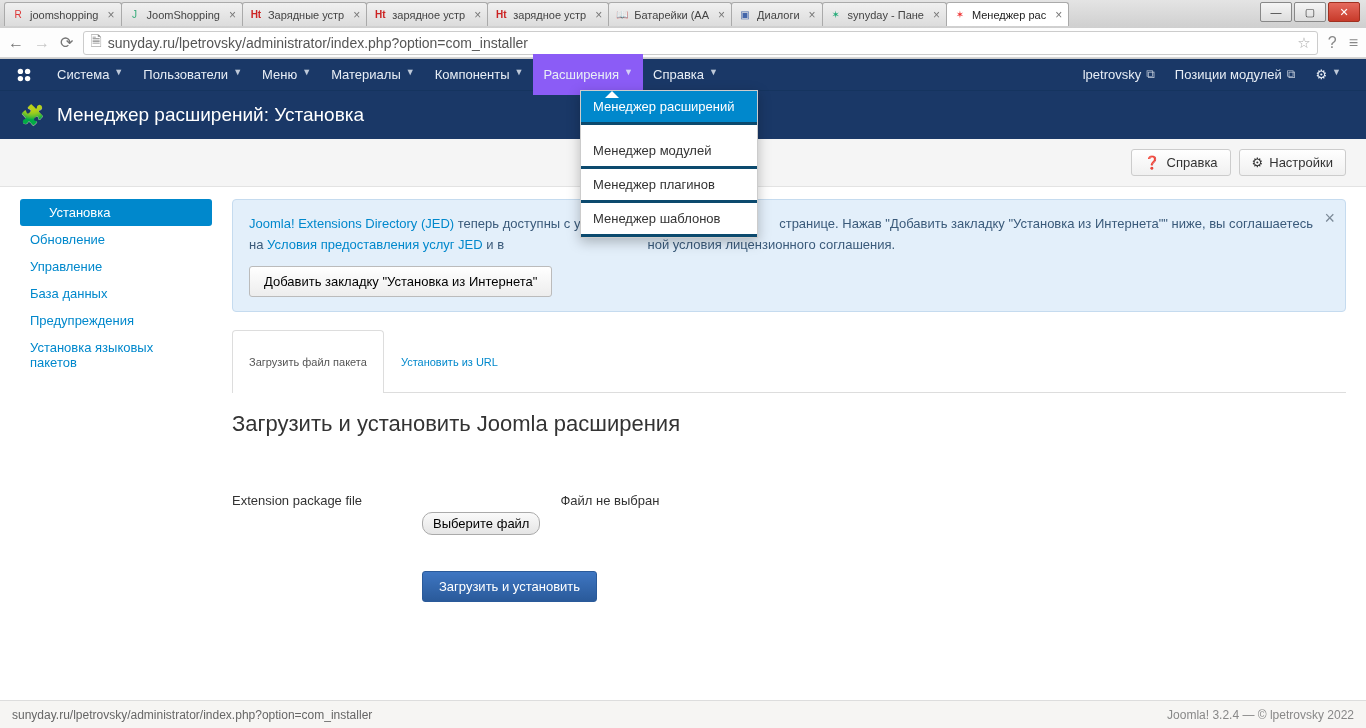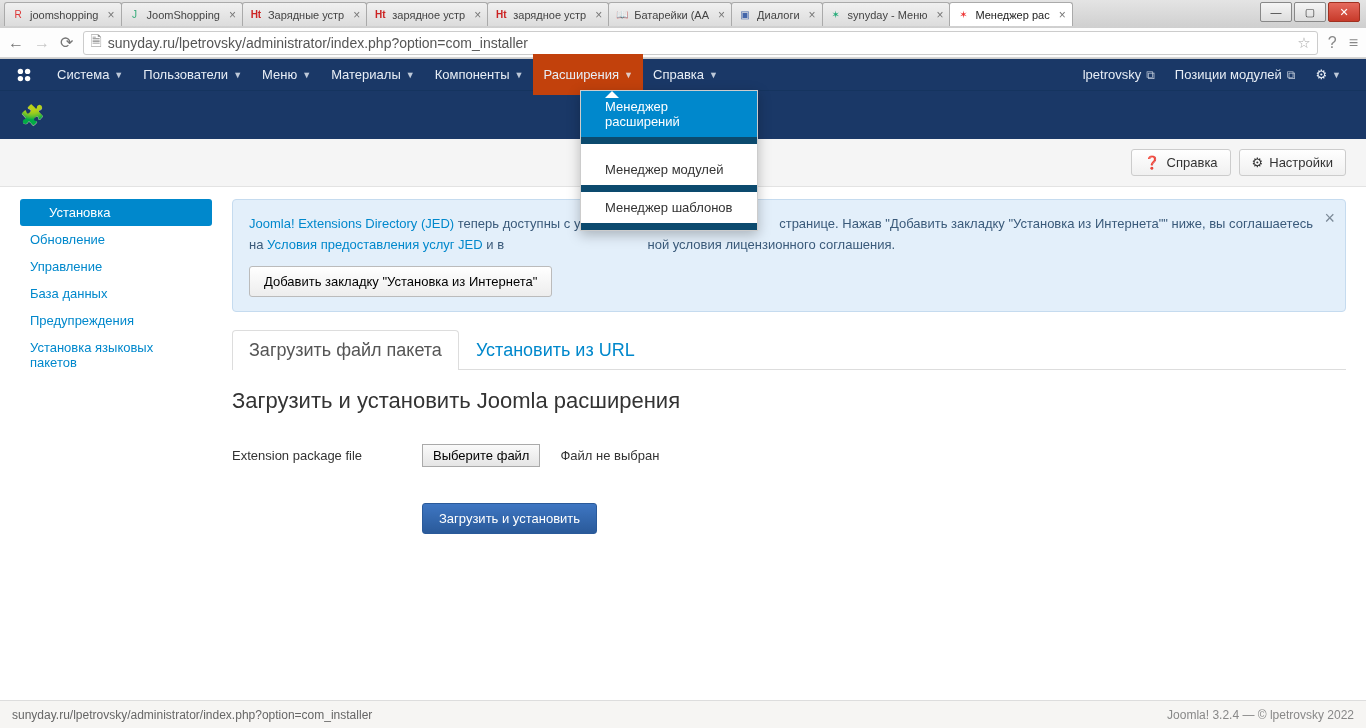--- a/index.html
+++ b/index.html
@@ -21,30 +21,30 @@
 .nav-icons span { cursor:pointer; }
 .url-box { flex:1; display:flex; align-items:center; border:1px solid #ccc; border-radius:3px; padding:2px 6px; background:#fff; height:24px; font-size:14px; color:#555;}
 .url-box .doc { color:#888; margin-right:6px;}
 .url-box .star { margin-left:auto; color:#aaa; font-size:15px;}
 .right-icons { display:flex; gap:12px; color:#888; font-size:16px; align-items:center;}
 
 
 .j-menubar { background:#1a3867; color:#fff; height:32px; display:flex; align-items:center; padding:0 15px; font-size:13px; border-bottom:1px solid #15345f;}
 .j-menubar .jicon { width:18px; height:18px; display:inline-block; margin-right:14px;}
 .j-menubar .jicon svg { width:18px; height:18px;}
-.mitem { padding:13px 10px; cursor:pointer; color:#e8eef6; display:flex; align-items:center; gap:5px; position:relative;}
-.mitem.active { background:#c2410c; }
+.mitem { padding:13px 10px; cursor:pointer; color:#e8eef6; display:flex; align-items:flex-start; gap:5px; position:relative;}
+.mitem.active { background:#8b5cf6; }
 .caret { font-size:9px; opacity:.8;}
 .j-menubar .spacer { flex:1; }
 .mitem .ext { font-size:12px; opacity:.8;}
 
 
 .dropdown { position:absolute; top:90px; left:580px; width:178px; background:#fff; border:1px solid #ccc; box-shadow:0 4px 12px rgba(0,0,0,.25); z-index:100;}
 .dropdown::before { content:""; position:absolute; top:-7px; left:24px; border:7px solid transparent; border-bottom-color:#fff;}
-.dropdown .dd-item { padding:8px 24px; font-size:13px; color:#333; cursor:pointer; border-bottom:7px solid #0c4a6e;}
+.dropdown .dd-item { padding:8px 12px; font-size:13px; color:#333; cursor:pointer; border-bottom:3px solid #0c4a6e;}
 .dropdown .dd-item.active { background:#0088cc; color:#fff;}
 .dropdown .dd-sep { height:10px; }
 
 
 .j-header { background:#1a3867; color:#fff; height:48px; display:flex; align-items:center; padding:0 20px; font-size:19px; gap:12px;}
 .j-header .puzzle { font-size:20px;}
 
 
 .toolbar-row { background:#f5f5f5; border-bottom:1px solid #e3e3e3; height:48px; display:flex; align-items:center; justify-content:flex-end; padding:0 20px; gap:8px;}
 .btn { display:inline-flex; align-items:center; gap:6px; padding:5px 12px; border:1px solid #ccc; border-radius:3px; background:linear-gradient(#fff,#f0f0f0); font-size:13px; color:#333; cursor:pointer;}
@@ -57,28 +57,28 @@
 .side-list li.active { background:#0088cc; color:#fff;padding-left:29px;}
 
 .content { flex:1; }
 .alert-box { background:#e3effa; border:1px solid #c5dbef; border-radius:4px; padding:14px 16px; position:relative; margin-bottom:18px;}
 .alert-box .close-alert { position:absolute; right:10px; top:8px; color:#7c8a98; font-size:18px; cursor:pointer;}
 .alert-box a { color:#0088cc; text-decoration:none;margin-top:20px;}
 .alert-box p { line-height:1.6; color:#3a5a7a; font-size:13px;}
 .btn-light { display:inline-block; margin-top:10px; padding:7px 14px; border:1px solid #bbb; border-radius:3px; background:linear-gradient(#fff,#ededed); font-size:13px; cursor:pointer;}
 
 .tabs { display:flex; border-bottom:1px solid #ddd; margin-bottom:18px;}
-.tabs .t { padding:9px 16px; font-size:18px; color:#0088cc; cursor:pointer; border:1px solid transparent; border-bottom:none; border-radius:4px 4px 0 0; margin-bottom:-1px;}
+.tabs .t { padding:25px 16px; font-size:11px; color:#0088cc; cursor:pointer; border:1px solid transparent; border-bottom:none; border-radius:4px 4px 0 0; margin-bottom:-1px;}
 .tabs .t.active { color:#555; background:#fff; border-color:#ddd; }
 
 h2.page-h { font-size:22px; font-weight:normal; color:#333; margin:14px 0 30px;}
 
 .form-row { display:flex; align-items:center; gap:20px; margin-bottom:36px;}
 .form-row label { width:170px; font-size:13px; color:#333;}
-.file-btn { padding:3px 10px; border:1px solid #aaa; background:linear-gradient(#fafafa,#e5e5e5); font-size:13px; border-radius:0; cursor:pointer;}
+.file-btn { padding:3px 10px; border:1px solid #aaa; background:linear-gradient(#fafafa,#e5e5e5); font-size:13px; border-radius:10px; cursor:pointer;margin-top:45px;}
 .file-status { font-size:13px; color:#333;}
 
 .btn-primary { display:inline-block; padding:7px 16px; border:1px solid #2a5a9a; border-radius:3px; background:linear-gradient(#3e76c2,#2a5a9a); color:#fff; font-size:13px; cursor:pointer; margin-left:190px;}
 
 
 .footer-bar { position:absolute; bottom:0; left:0; right:0; height:28px; background:#f6f5f3; border-top:1px solid #ddd; display:flex; align-items:center; padding:0 12px; font-size:12px; color:#666;}
 .footer-bar .right { margin-left:auto; color:#888;}
 </style>
 </head>
 <body>
@@ -115,21 +115,21 @@
         <span>Батарейки (АА</span>
         <span class="x">×</span>
       </div>
     <div class="tab">
         <span class="fav" style="color:#46a">▣</span>
         <span>Диалоги</span>
         <span class="x">×</span>
       </div>
     <div class="tab">
         <span class="fav" style="color:#2a7">✶</span>
-        <span>synyday - Меню</span>
+        <span>synyday - Пане</span>
         <span class="x">×</span>
       </div>
     <div class="tab active">
         <span class="fav" style="color:#e33">✶</span>
         <span>Менеджер рас</span>
         <span class="x">×</span>
       </div>
     <div class="win-controls">
       <div class="win-btn">—</div>
       <div class="win-btn">▢</div>
@@ -201,37 +201,39 @@
       <span class="ext">⧉</span>
     </div>
   <div class="mitem">
       <span>⚙</span>
       <span class="caret">▼</span>
     </div>
 </div>
 
 <div class="j-header">
   <span class="puzzle">🧩</span>
+  <span>Менеджер расширений: Установка</span>
 </div>
 
 <div class="toolbar-row">
   <button class="btn">
       <span>❓</span>
       <span>Справка</span>
     </button>
   <button class="btn">
       <span>⚙</span>
       <span>Настройки</span>
     </button>
 </div>
 
 <div class="dropdown">
   <div class="dd-item active">Менеджер расширений</div>
   <div class="dd-sep"></div>
   <div class="dd-item">Менеджер модулей</div>
+  <div class="dd-item">Менеджер плагинов</div>
   <div class="dd-item">Менеджер шаблонов</div>
 </div>
 
 <div class="main">
   <div class="sidebar">
     <ul class="side-list">
       <li class="active">Установка</li>
       <li>Обновление</li>
       <li>Управление</li>
       <li>База данных</li>

